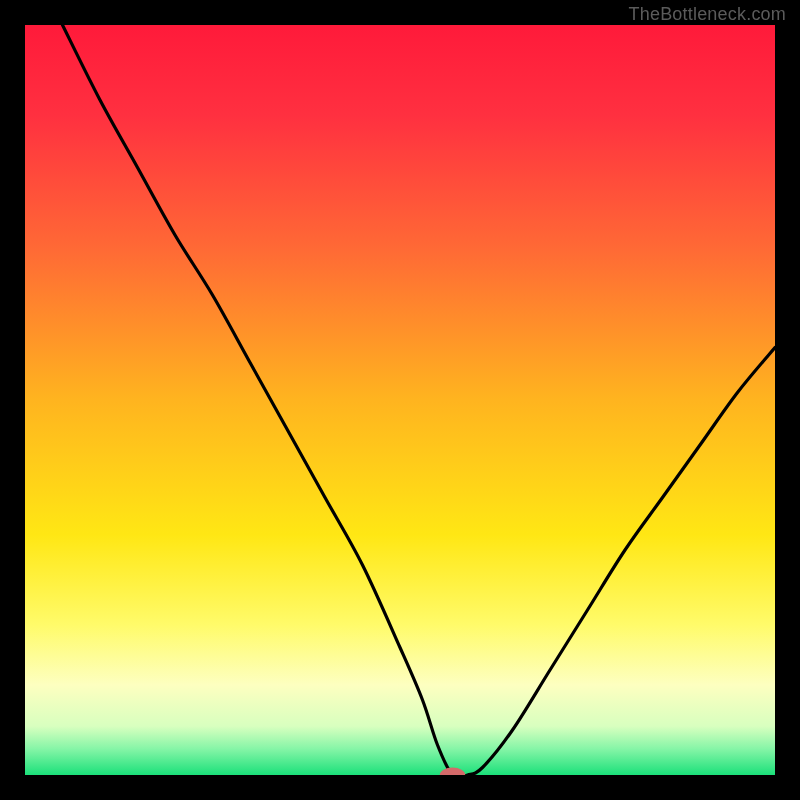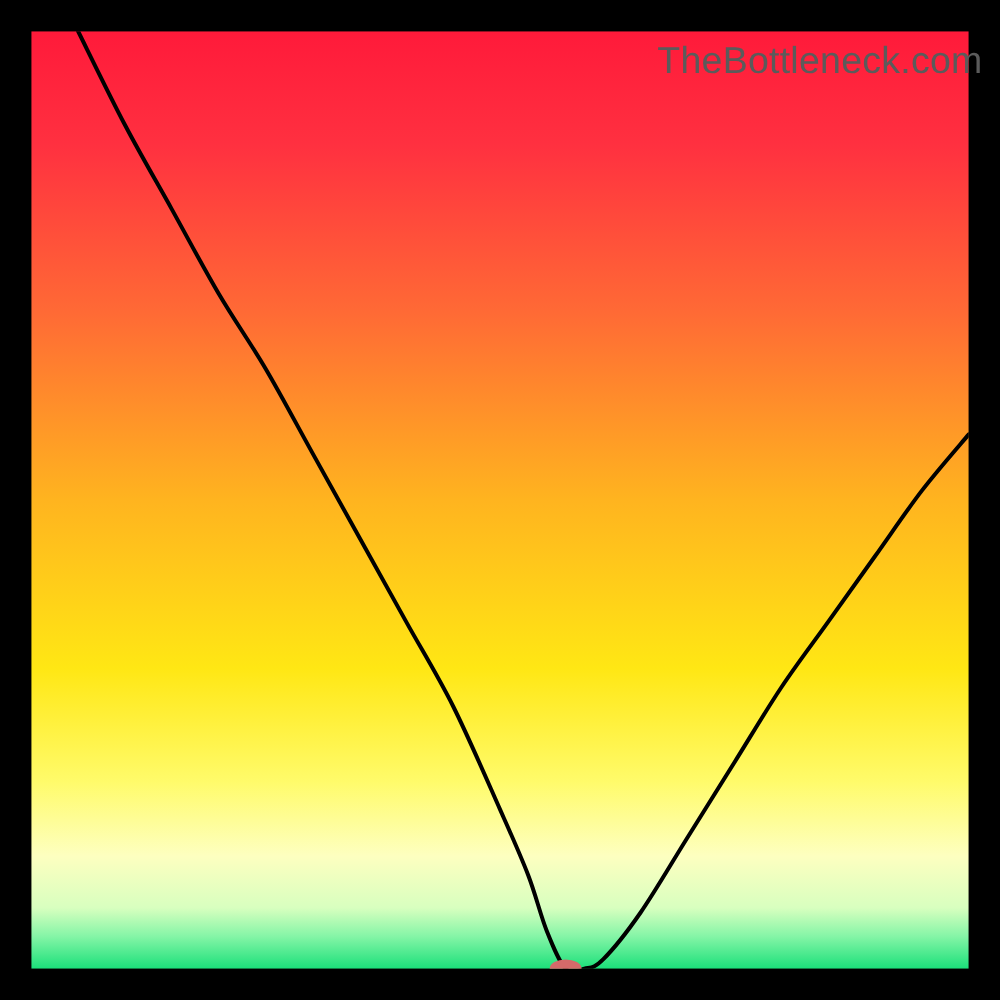--- a/index.html
+++ b/index.html
@@ -15,25 +15,24 @@
     position: relative;
     width: 800px;
     height: 800px;
     background: #000;
   }
   .watermark {
     position: absolute;
     top: 4px;
     right: 14px;
     color: #5b5b5b;
-    font-size: 30px;
+    font-size: 18px;
     font-weight: 500;
     letter-spacing: 0.2px;
     z-index: 5;
-    margin-top: 28px;
   }
   svg.plot {
     position: absolute;
     left: 25px;
     top: 25px;
     width: 750px;
     height: 750px;
     display: block;
   }
 </style>

